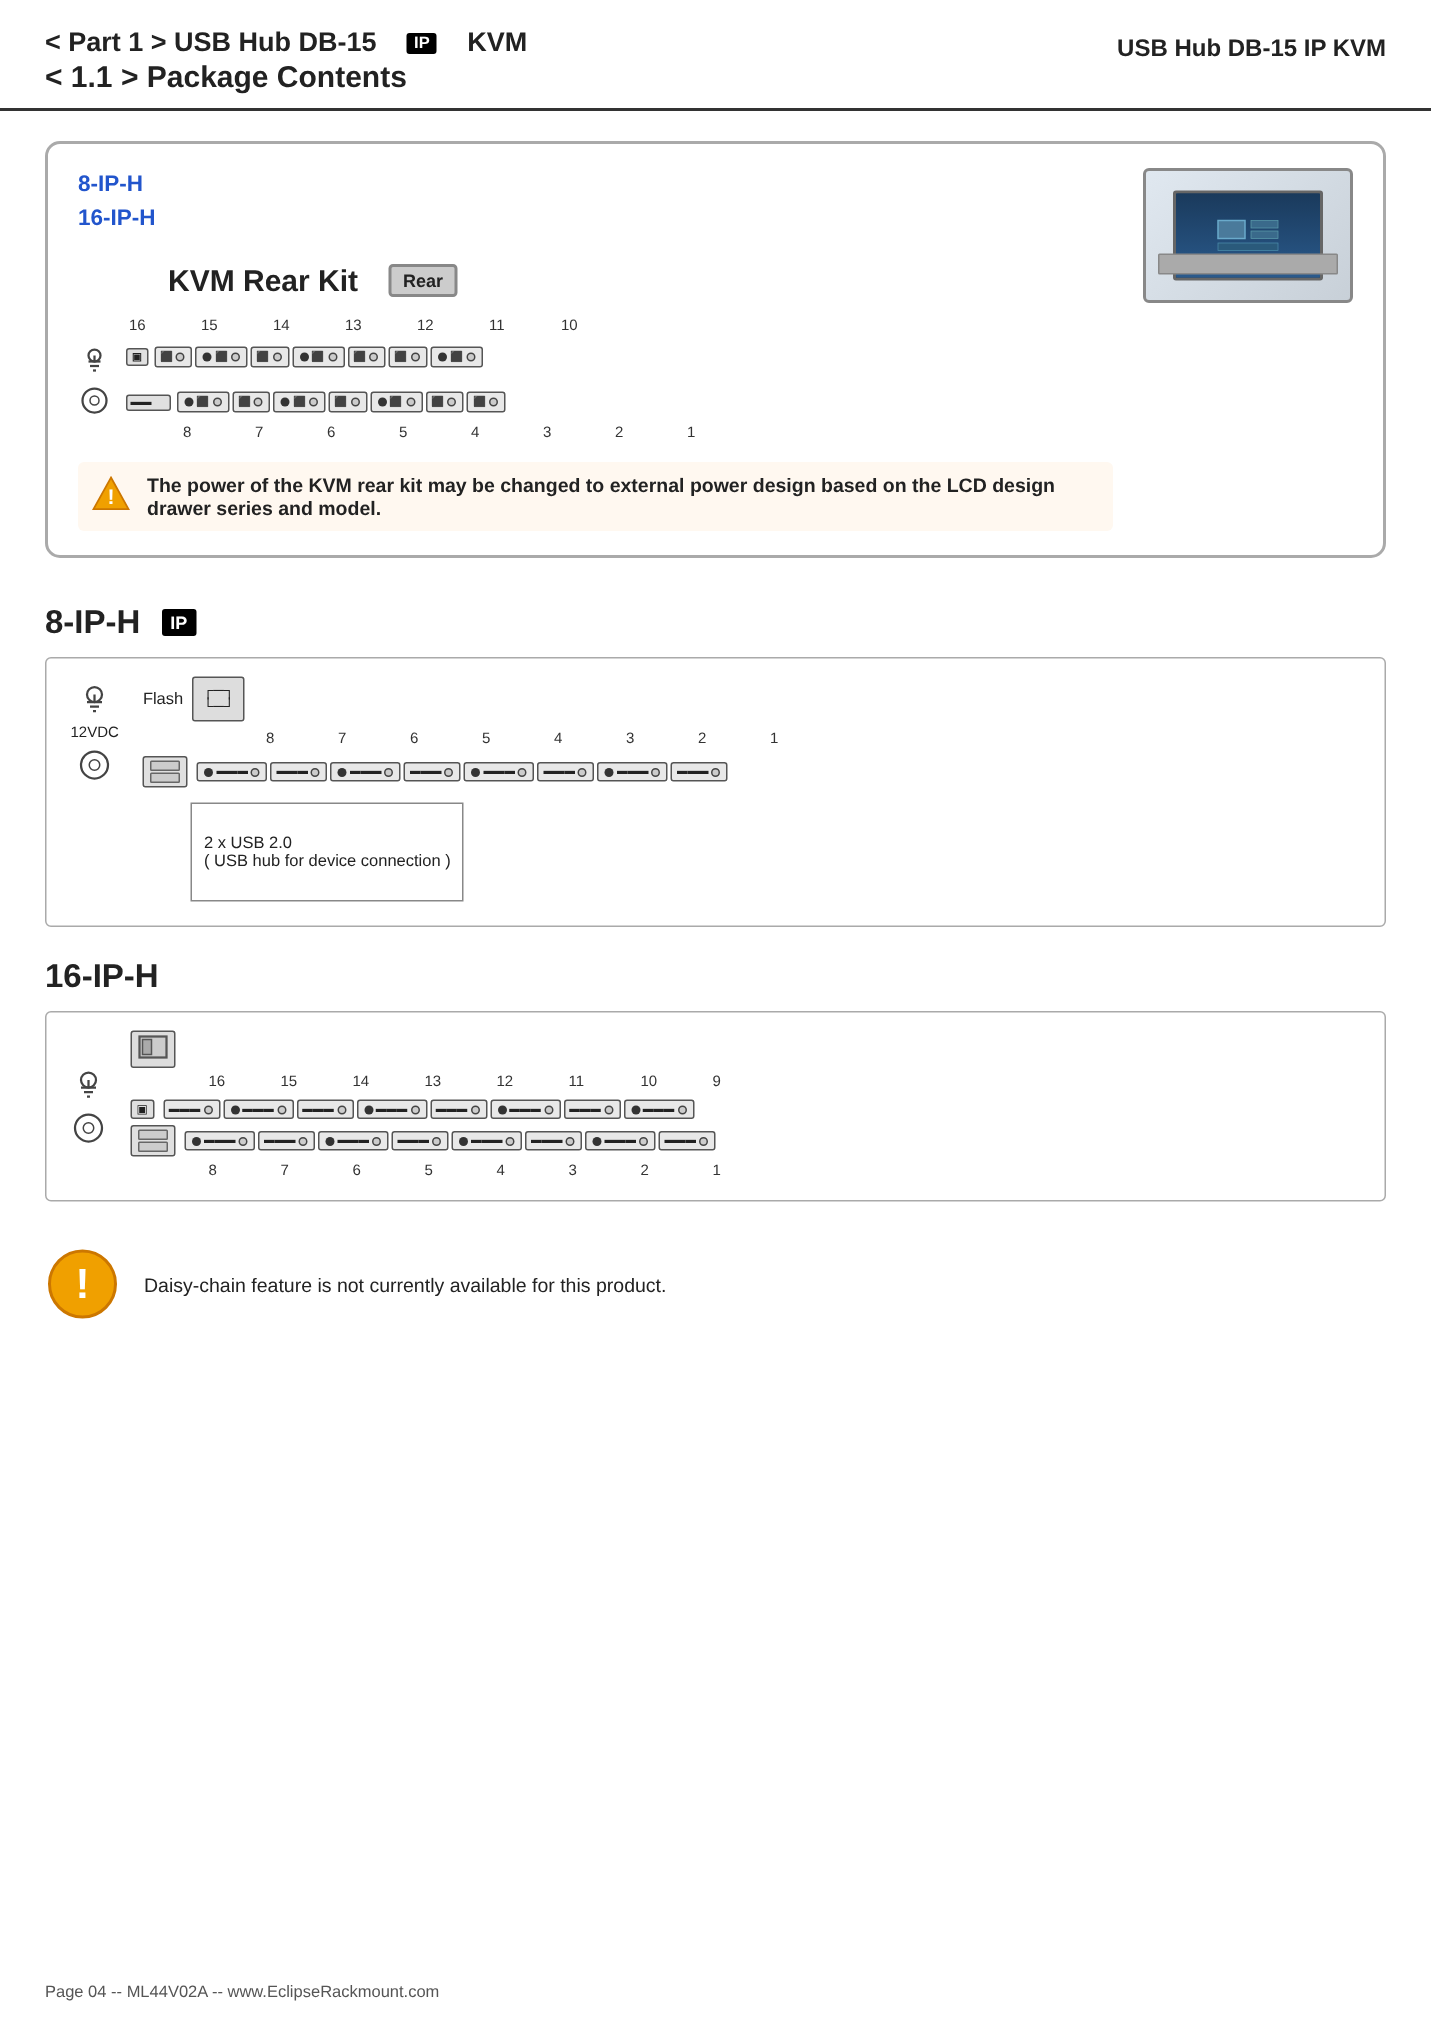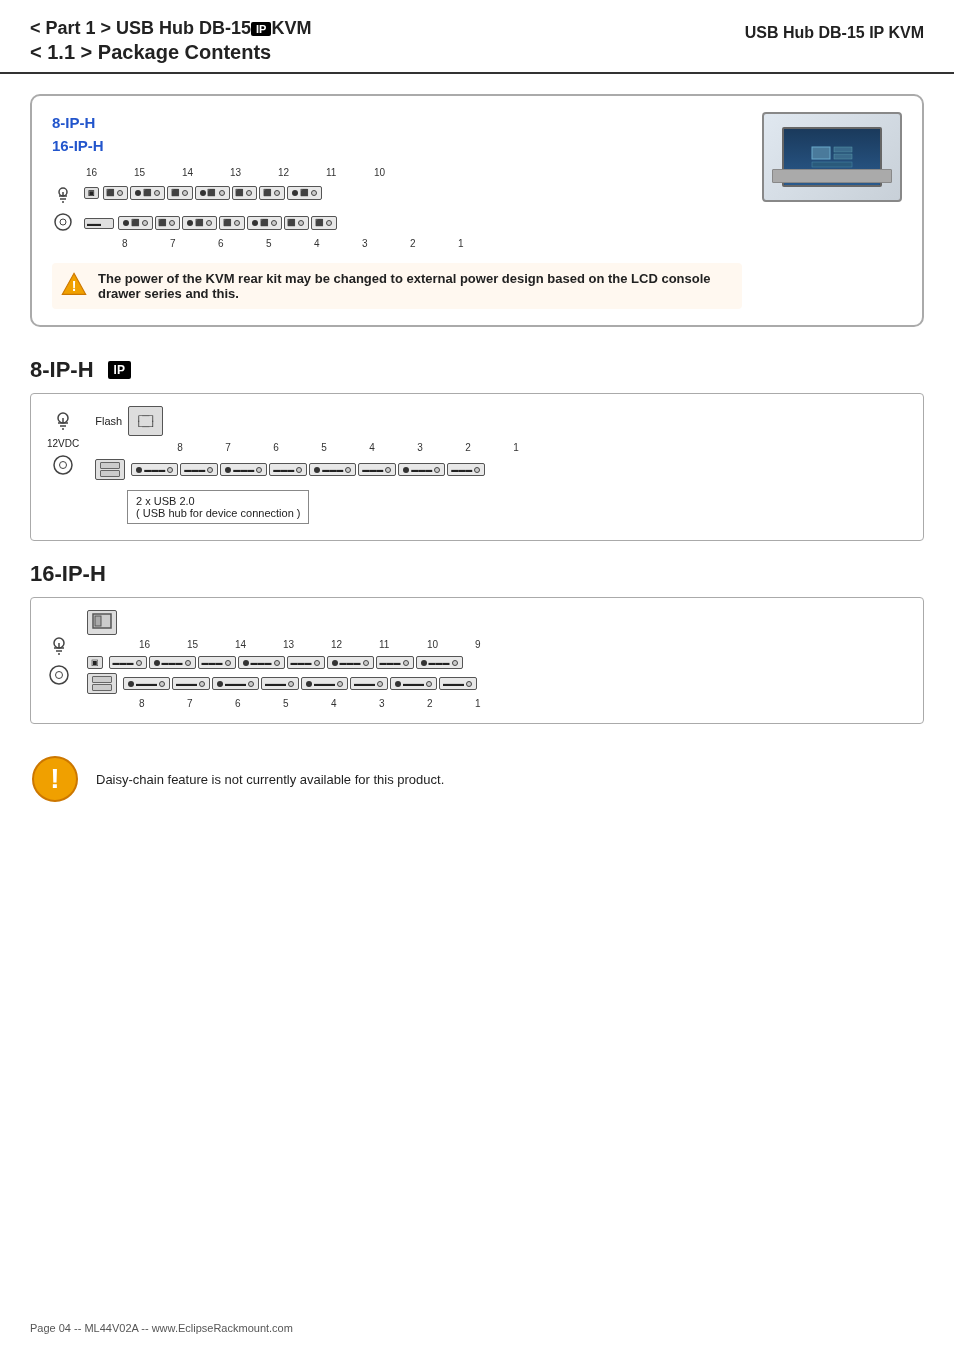--- a/index.html
+++ b/index.html
@@ -18,21 +18,21 @@
       padding: 18px 30px 8px 30px;
       border-bottom: 2px solid #333;
       display: flex;
       align-items: flex-start;
       justify-content: space-between;
     }
     .header-left { display: flex; flex-direction: column; gap: 2px; }
     .breadcrumb-line {
       display: flex;
       align-items: center;
-      gap: 0;
+      gap: 20px;
       font-size: 18px;
       font-weight: bold;
       color: #222;
     }
     .ip-badge {
       background: #000000;
       color: #fff;
       font-size: 11px;
       font-weight: bold;
       padding: 1px 5px;
@@ -287,20 +287,24 @@
 
 <div class="page-content">
 
   <div class="overview-box">
     <div class="overview-box-inner">
       <div class="overview-left">
         <div class="model-labels">
           <div>8-IP-H</div>
           <div>16-IP-H</div>
         </div>
+        <div class="kvm-rear-header">
+          <div class="kvm-rear-kit-label">KVM Rear Kit</div>
+          <div class="rear-box">Rear</div>
+        </div>
 
         <div class="kvm-diagram">
 
           <div class="kvm-left-icons">
 
             <svg width="22" height="22" viewBox="0 0 22 22">
               <circle cx="11" cy="7" r="4" fill="none" stroke="#444" stroke-width="1.5"></circle>
               <line x1="7" y1="11" x2="15" y2="11" stroke="#444" stroke-width="1.5"></line>
               <line x1="8" y1="14" x2="14" y2="14" stroke="#444" stroke-width="1.5"></line>
               <line x1="10" y1="17" x2="12" y2="17" stroke="#444" stroke-width="1.5"></line>
@@ -413,21 +417,21 @@
               <div class="num-item">1</div>
             </div>
           </div>
         </div>
 
         <div class="warning-box">
           <svg class="warning-icon" viewBox="0 0 36 36">
             <polygon points="18,3 33,30 3,30" fill="#f0a000" stroke="#cc7700" stroke-width="1.5"></polygon>
             <text x="18" y="26" text-anchor="middle" font-size="18" font-weight="bold" fill="#fff">!</text>
           </svg>
-          <div class="warning-text">The power of the KVM rear kit may be changed to external power design based on the LCD console drawer series and this.</div>
+          <div class="warning-text">The power of the KVM rear kit may be changed to external power design based on the LCD design drawer series and model.</div>
         </div>
       </div>
 
       <div class="overview-right">
         <div class="laptop-box">
           <div style="position:relative;display:flex;flex-direction:column;align-items:center;">
             <div class="laptop-screen">
               <div style="width:100%;height:100%;background:linear-gradient(180deg,#1a3a5c,#2a5a8c);border-radius:1px;display:flex;align-items:center;justify-content:center;">
                 <svg width="50" height="30" viewBox="0 0 50 30">
                   <rect x="5" y="5" width="18" height="12" fill="#4a7a9b" stroke="#6aaacb" stroke-width="1"></rect>
@@ -532,21 +536,21 @@
             </div>
           <div class="port-pair">
               <span style="font-size:7px;">▬▬▬</span>
               <span class="dot-circle"></span>
             </div>
         </div>
       </div>
     </div>
 
     <div style="margin-top:10px;margin-left:80px;">
-      <div style="border:1.5px solid #888;display:inline-block;padding:4px 8px;font-size:11px;margin-bottom:4px;">
+      <div style="border:1.5px solid #888;display:inline-block;padding:20px 8px;font-size:11px;margin-bottom:4px;">
         <div>2 x USB 2.0</div>
         <div>( USB hub for device connection )</div>
       </div>
     </div>
   </div>
 
   <div class="section-header" style="margin-top:20px;">
     <span class="section-title">16-IP-H</span>
   </div>
 

